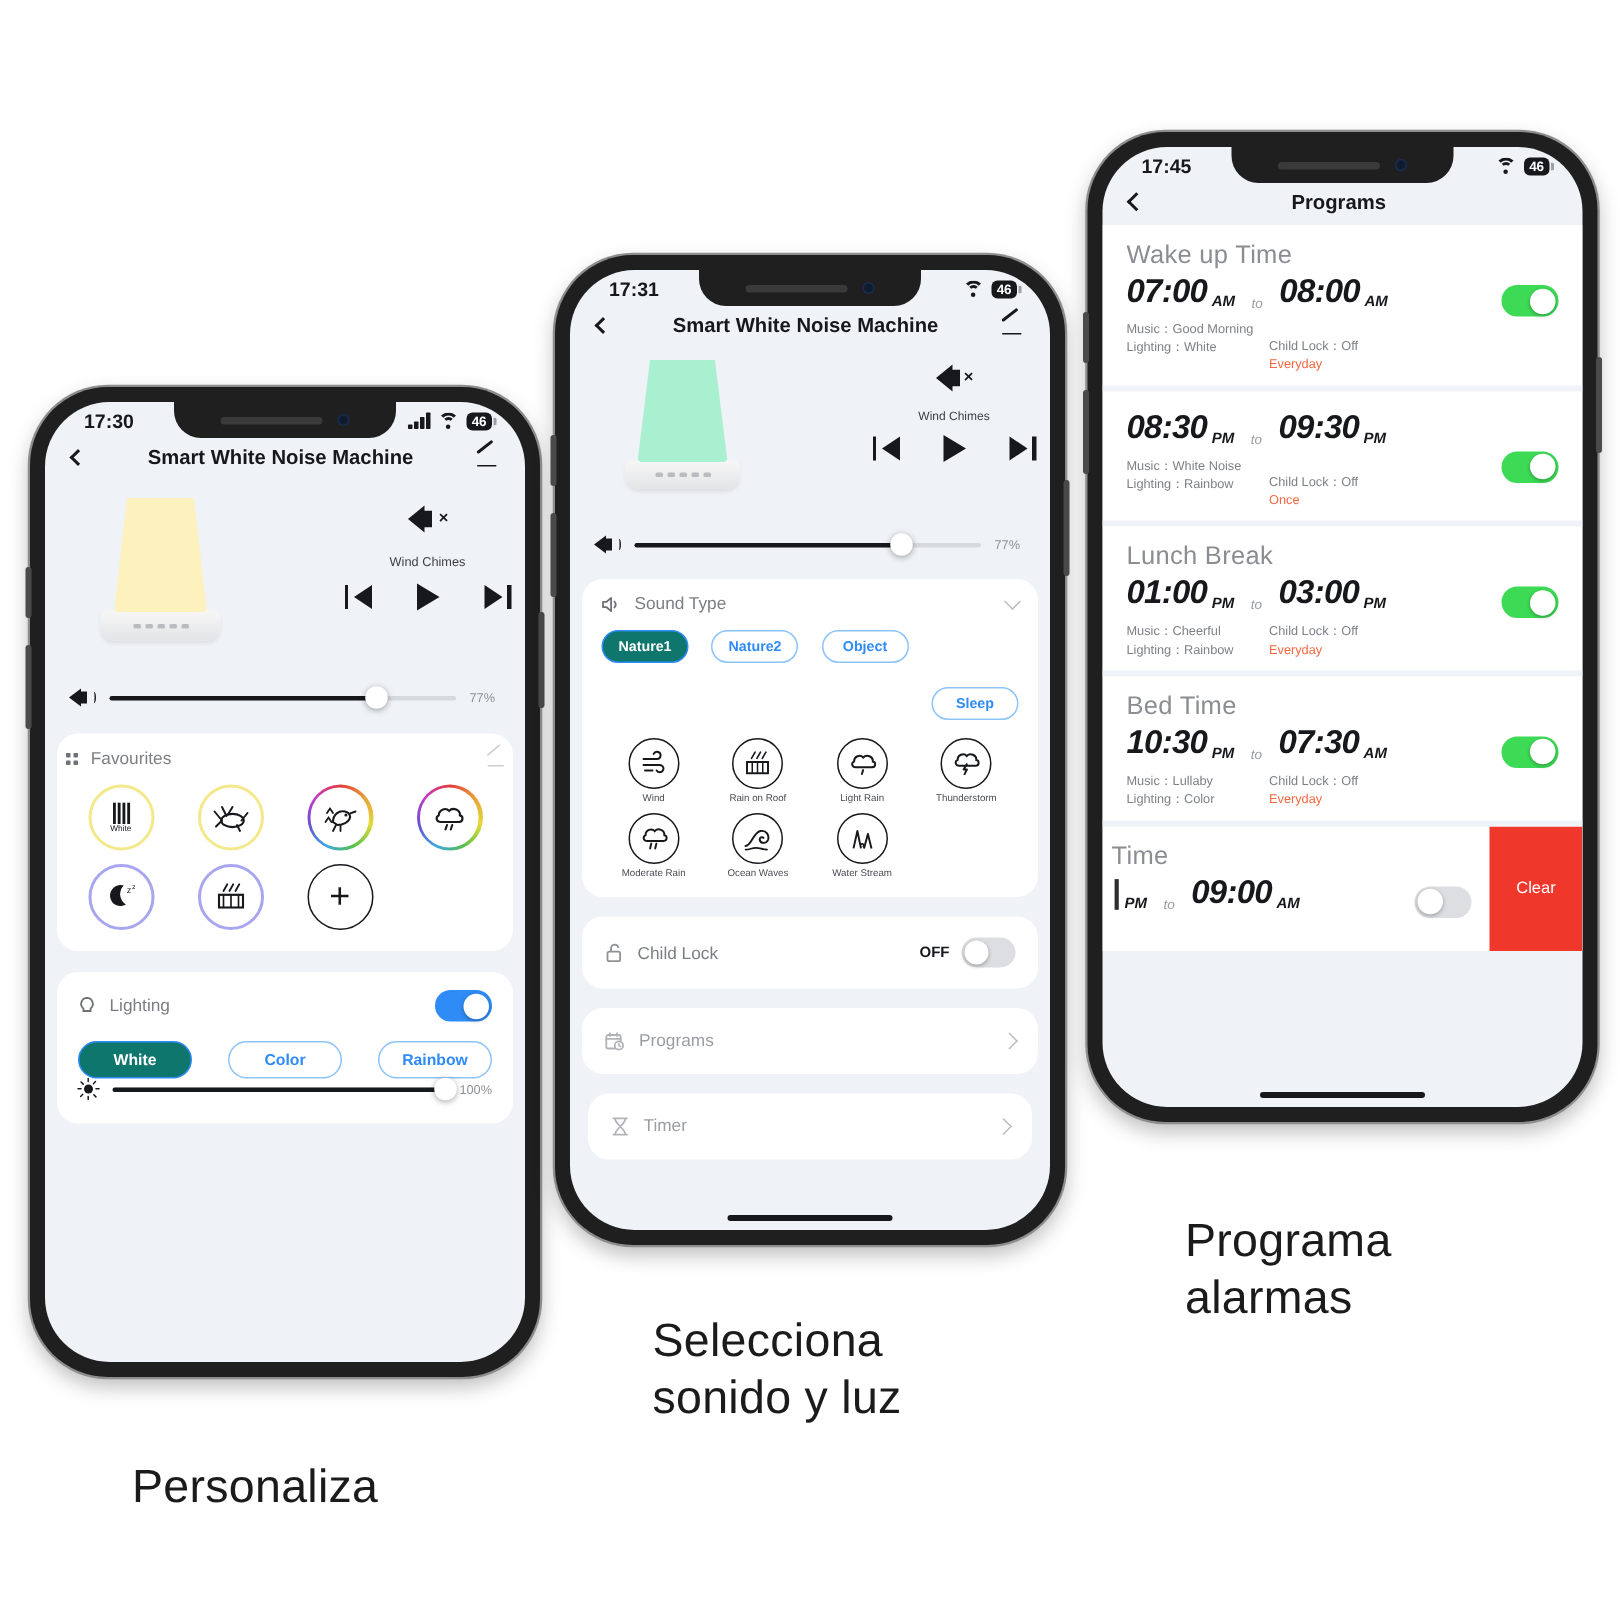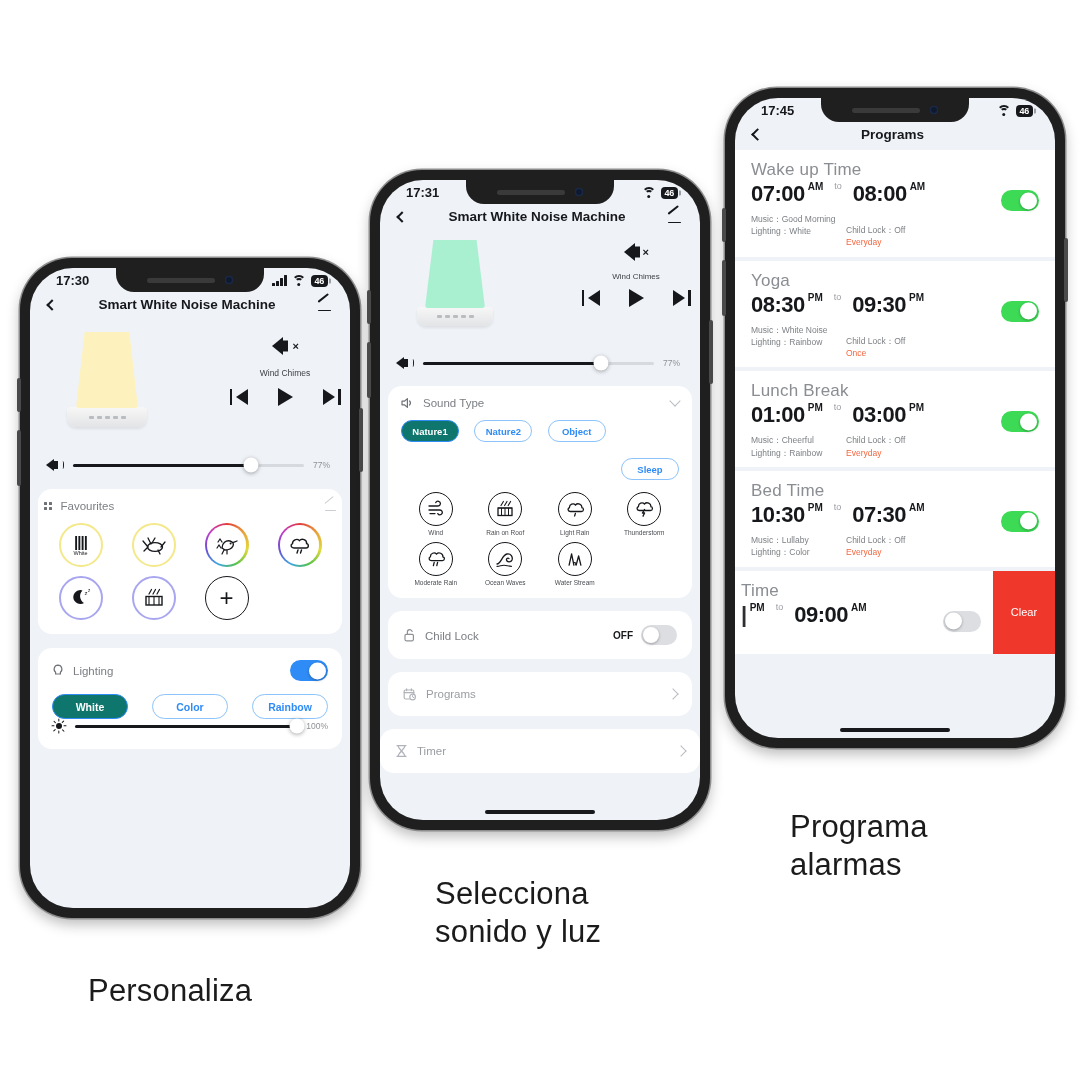--- a/index.html
+++ b/index.html
@@ -214,21 +214,21 @@
   #phone3 .statusbar { padding: 5px 22px 0 26px; font-size: 13px; }
   #phone3 .navbar { padding: 9px 18px 8px; }
   #phone3 .nav-title { font-size: 13.5px; font-weight: bold; }
   #phone3 .chev-back { width: 9px; height: 9px; }
 
   .prog {
     background:#fff; padding:10px 16px 8px; position:relative;
     border-bottom: 4px solid #eff2f7;
   }
   .prog .pname { font-size:17px; color:#8a8d92; letter-spacing:.2px; }
-  .prog .times { display:flex; align-items:flex-start; margin-top:1px; }
+  .prog .times { display:flex; align-items:flex-end; margin-top:1px;font-style:italic; }
   .prog .t1 { font-size:22px; font-weight:bold; color:#16181c; letter-spacing:-.5px; }
   .prog .ampm { font-size:10px; font-weight:bold; color:#16181c; margin-left:3px; }
   .prog .to { font-size:9px; color:#9a9da2; margin:0 11px; }
   .prog .meta { display:flex; font-size:8.5px; color:#7d8085; margin-top:6px; line-height:1.45; }
   .prog .meta .col1 { width:95px; }
   .prog .rep { color:#f4663f; }
   .prog .tg { position:absolute; right:16px; top:40px; }
 
   .clearbtn {
     position:absolute; right:0; top:0; bottom:0; width:62px;
@@ -635,21 +635,21 @@
             <rect x="1.2" y="3" width="9.6" height="9" rx="1.2" fill="none" stroke="#b0b3b8" stroke-width="1.2"></rect>
             <path d="M1.2 5.6 L10.8 5.6 M3.6 1.8 L3.6 3.6 M8.4 1.8 L8.4 3.6" stroke="#b0b3b8" stroke-width="1.2" stroke-linecap="round"></path>
             <circle cx="9.6" cy="10" r="2.8" fill="#fff" stroke="#b0b3b8" stroke-width="1.2"></circle>
             <path d="M9.6 8.6 L9.6 10 L10.7 10.6" stroke="#b0b3b8" stroke-width="1" stroke-linecap="round" fill="none"></path>
           </svg>
         <span style="font-size:11.5px;color:#9a9da2;">Programs</span>
       </span>
       <span class="chev-r" style="width:8px;height:8px;"></span>
     </div>
 
-    <div class="card row-item" style="margin:13px 0 0;border-radius:14px;padding:15px;">
+    <div class="card row-item" style="margin:13px 12px 0;border-radius:14px;padding:15px;">
       <span style="display:flex;align-items:center;gap:9px;">
         <svg width="13" height="14" viewBox="0 0 13 14">
             <path d="M2 1.6 L11 1.6 M2 12.4 L11 12.4 M3 1.6 C3 5,10 9,10 12.4 M10 1.6 C10 5,3 9,3 12.4" fill="none" stroke="#b0b3b8" stroke-width="1.2" stroke-linecap="round"></path>
           </svg>
         <span style="font-size:11.5px;color:#9a9da2;">Timer</span>
       </span>
       <span class="chev-r" style="width:8px;height:8px;"></span>
     </div>
 
     <div class="homebar"></div>
@@ -700,21 +700,20 @@
           <div style="margin-top:11px"><span>Child Lock：</span><span>Off</span></div>
           <div class="rep">Everyday</div>
         </div>
       </div>
       <span class="toggle on green tg" style="width:38px;height:21px;">
         <span class="k" style="right:2px;width:17px;height:17px;"></span>
       </span>
     </div>
 
     <div class="prog">
-      <div class="pname">Yoga</div>
       <div class="times">
         <span class="t1">08:30</span>
         <span class="ampm">PM</span>
         <span class="to">to</span>
         <span class="t1">09:30</span>
         <span class="ampm">PM</span>
       </div>
       <div class="meta">
         <div class="col1">
           <div><span>Music：</span><span>White Noise</span></div>

